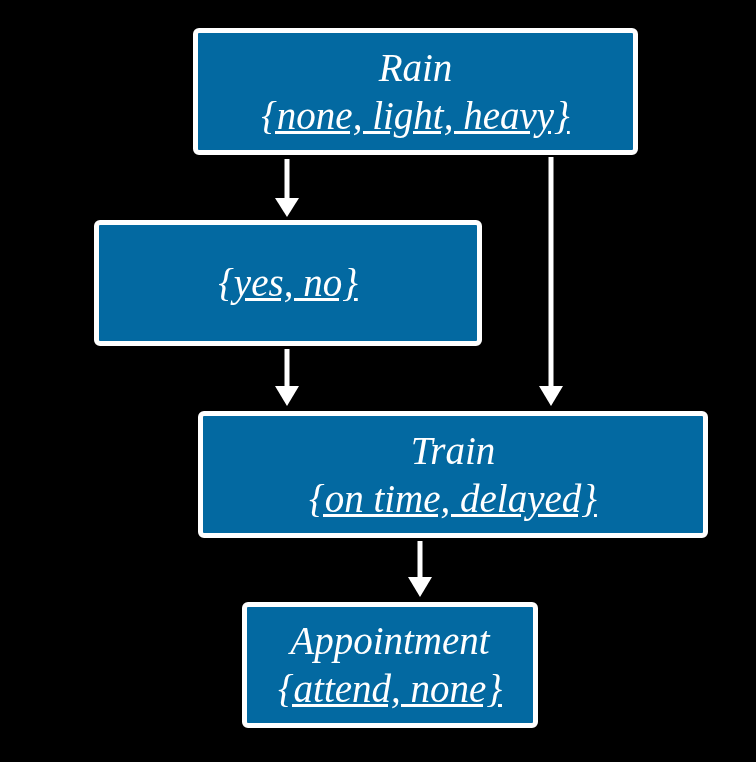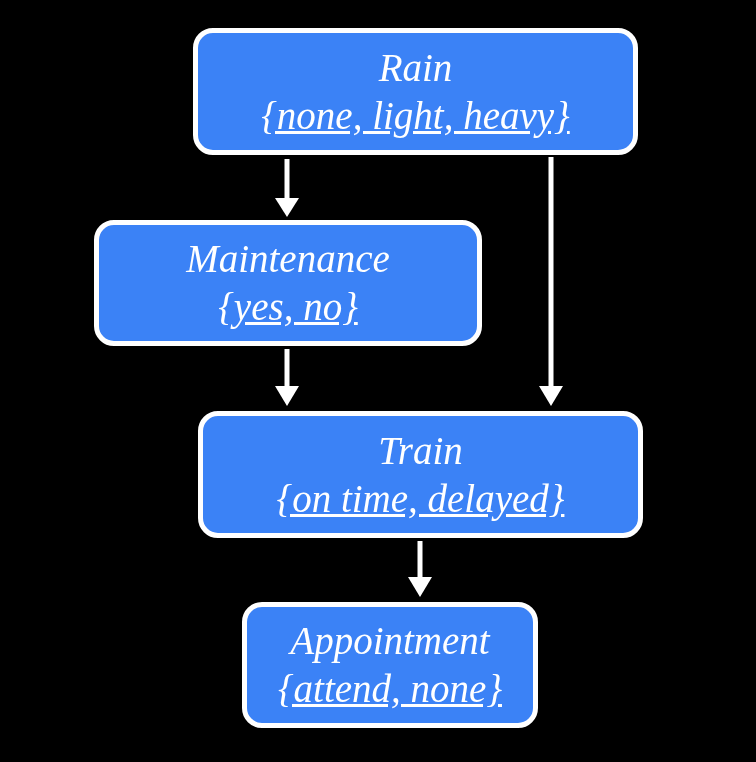--- a/index.html
+++ b/index.html
@@ -12,38 +12,38 @@
     width: 756px;
     height: 762px;
     background: #000000;
     overflow: hidden;
     font-family: "Liberation Serif", "DejaVu Serif", serif;
   }
   .node {
     position: absolute;
     box-sizing: border-box;
     border: 5px solid #ffffff;
-    border-radius: 20px;
-    background: #3b82f6;
+    border-radius: 6px;
+    background: #0369a1;
     color: #ffffff;
     display: flex;
     flex-direction: column;
     align-items: center;
     justify-content: center;
     text-align: center;
     font-style: italic;
     font-size: 39px;
     line-height: 48px;
   }
   .node .label { white-space: nowrap; }
   .node .states { white-space: nowrap; text-decoration: underline; }
 
   #node-rain        { left: 193px; top: 28px;  width: 445px; height: 127px; }
   #node-maintenance { left: 94px;  top: 220px; width: 388px; height: 126px; }
-  #node-train       { left: 198px; top: 411px; width: 445px; height: 127px; }
+  #node-train       { left: 198px; top: 411px; width: 510px; height: 127px; }
   #node-appointment { left: 242px; top: 602px; width: 296px; height: 126px; }
 
   #edges {
     position: absolute;
     left: 0; top: 0;
     width: 756px;
     height: 762px;
     pointer-events: none;
   }
   #edges line { stroke: #ffffff; stroke-width: 5; }
@@ -76,21 +76,20 @@
       <polygon points="408,577 432,577 420,597"></polygon>
     </g>
   </svg>
 
   <div id="node-rain" class="node">
     <div class="label">Rain</div>
     <div class="states">{none, light, heavy}</div>
   </div>
 
   <div id="node-maintenance" class="node">
-    <div class="label">Maintenance</div>
     <div class="states">{yes, no}</div>
   </div>
 
   <div id="node-train" class="node">
     <div class="label">Train</div>
     <div class="states">{on time, delayed}</div>
   </div>
 
   <div id="node-appointment" class="node">
     <div class="label">Appointment</div>

